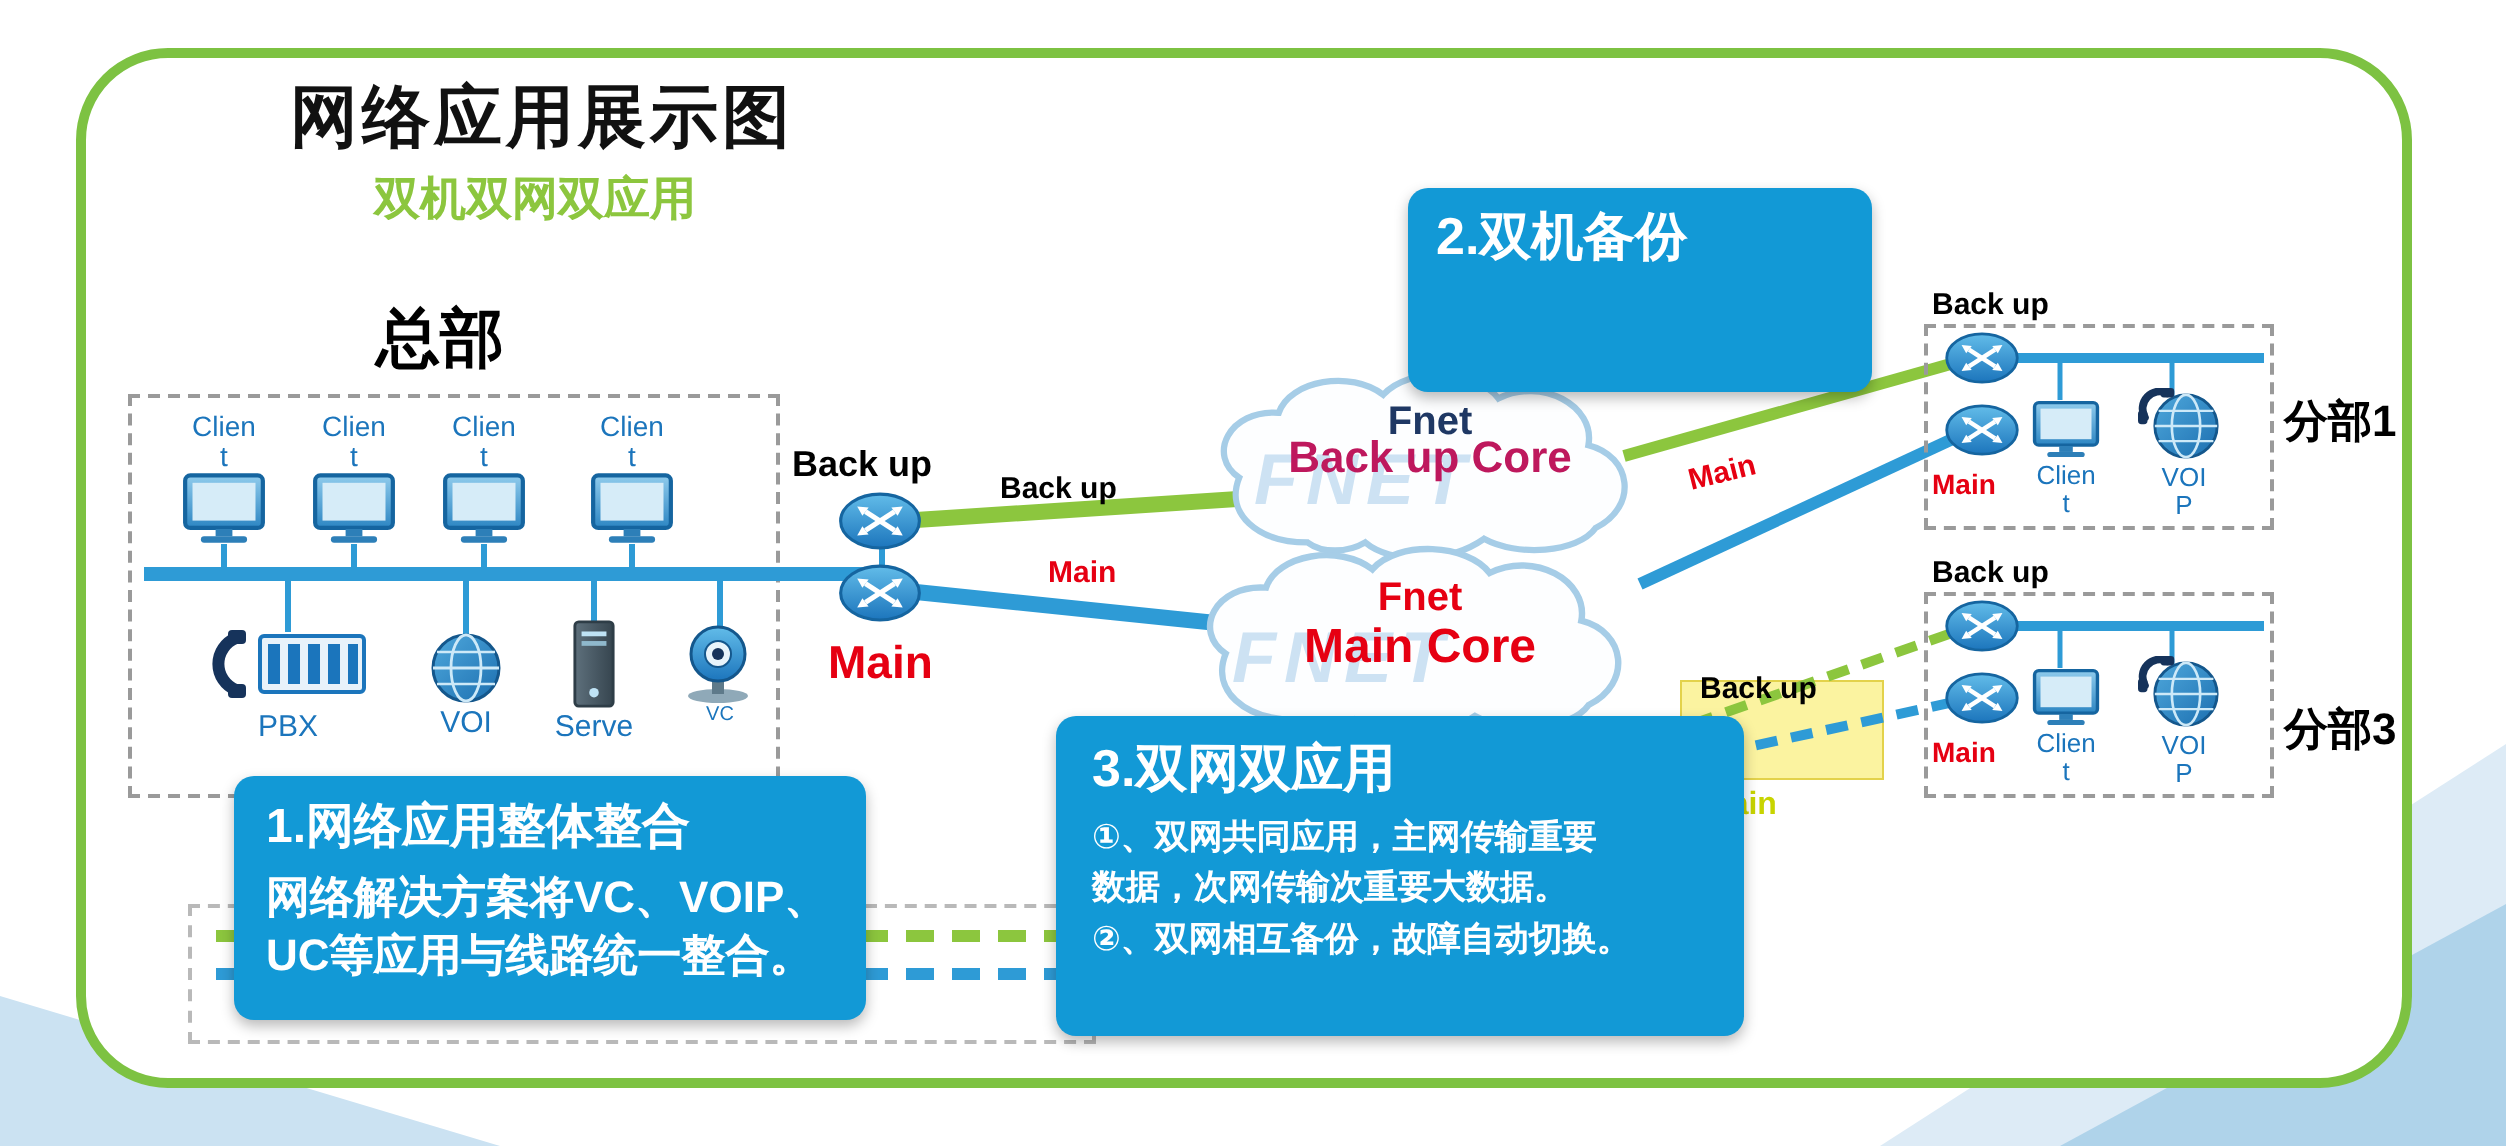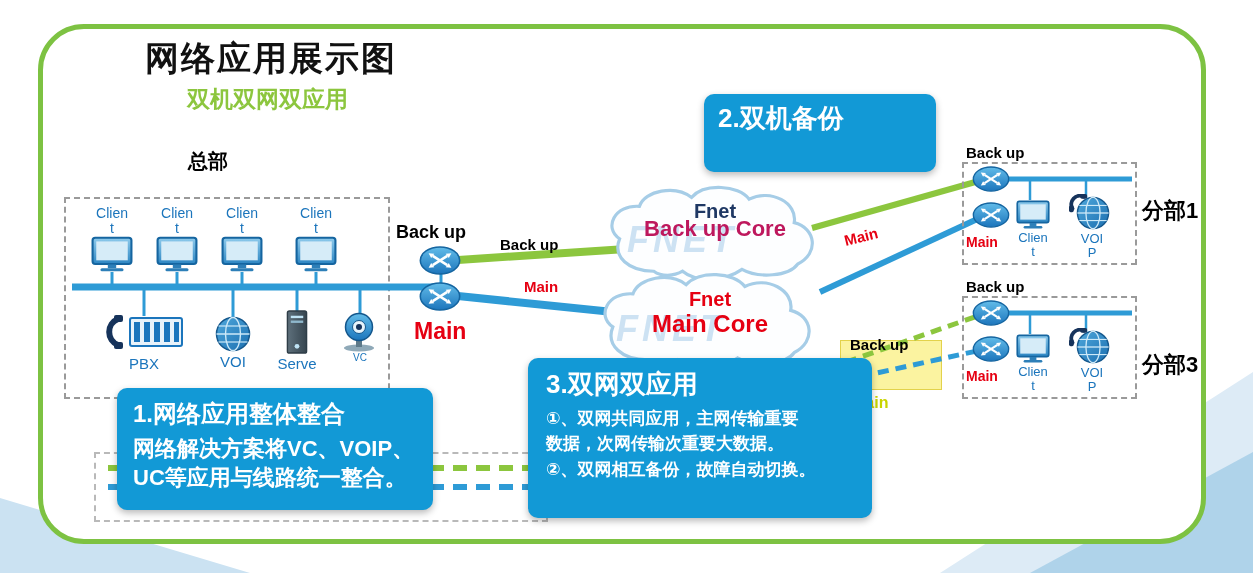--- a/index.html
+++ b/index.html
@@ -7,21 +7,21 @@
   body{position:relative;overflow:hidden;background:#ffffff;
        font-family:"Liberation Sans","DejaVu Sans",sans-serif;}
   .abs{position:absolute;}
   #bg-decor{position:absolute;left:0;top:0;z-index:0;}
   #board{position:absolute;left:38px;top:24px;width:1168px;height:520px;background:#fff;
          border:5px solid #7DC242;border-radius:46px;z-index:1;}
   #links{position:absolute;left:0;top:0;z-index:2;pointer-events:none;}
   .z1{z-index:1;} .z3{z-index:3;}
   .title{font-size:34px;font-weight:bold;color:#111;letter-spacing:2px;z-index:3;}
   .subtitle{font-size:23px;font-weight:bold;color:#8CC63E;z-index:3;}
-  .site-label{font-size:20px;font-weight:bold;color:#000;z-index:3;}
+  .site-label{font-size:32px;font-weight:bold;color:#000;z-index:3;}
   .branch-name{font-size:22px;font-weight:bold;color:#000;z-index:3;}
   .dashed-box{border:2px dashed #9A9A9A;}
   .blue-label{color:#1B75BC;font-size:14px;line-height:1.08;text-align:center;font-weight:400;}
   .lbl-bold-black{font-weight:bold;color:#000;}
   .lbl-red{font-weight:bold;color:#E60012;}
   .icon-col{display:flex;flex-direction:column;align-items:center;}
   .callout{background:#1299D6;border-radius:10px;color:#fff;z-index:6;position:absolute;
            box-shadow:0 3px 7px rgba(0,0,0,.28);}
   .callout h3{font-weight:bold;line-height:1.15;}
   .callout p{margin-top:6px;font-weight:bold;white-space:pre-line;}
@@ -301,21 +301,21 @@
         <use href="#sym-globe"></use>
       </svg>
     <svg width="19" height="19" style="position:absolute;left:-3px;top:-2px;">
         <use href="#sym-handset"></use>
       </svg>
   </div>
   <div class="blue-label" style="font-size:13px;margin-top:2px;"><span>VOI</span><br><span>P</span></div>
 </div>
 <div class="abs branch-name" style="left:1142px;top:350px;">分部3</div>
 
-<div class="callout" style="left:704px;top:94px;width:232px;height:78px;padding:10px 14px;">
+<div class="callout" style="left:704px;top:94px;width:232px;height:102px;padding:10px 14px;">
   <h3 style="font-size:26px;">2.双机备份</h3>
 </div>
 <div class="callout" style="left:117px;top:388px;width:316px;height:122px;padding:12px 16px;">
   <h3 style="font-size:24px;">1.网络应用整体整合</h3>
   <p style="font-size:22px;line-height:1.35;">网络解决方案将VC、VOIP、
 UC等应用与线路统一整合。</p>
 </div>
 <div class="callout" style="left:528px;top:358px;width:344px;height:160px;padding:12px 18px;">
   <h3 style="font-size:26px;">3.双网双应用</h3>
   <p style="font-size:17px;line-height:1.5;">①、双网共同应用，主网传输重要

